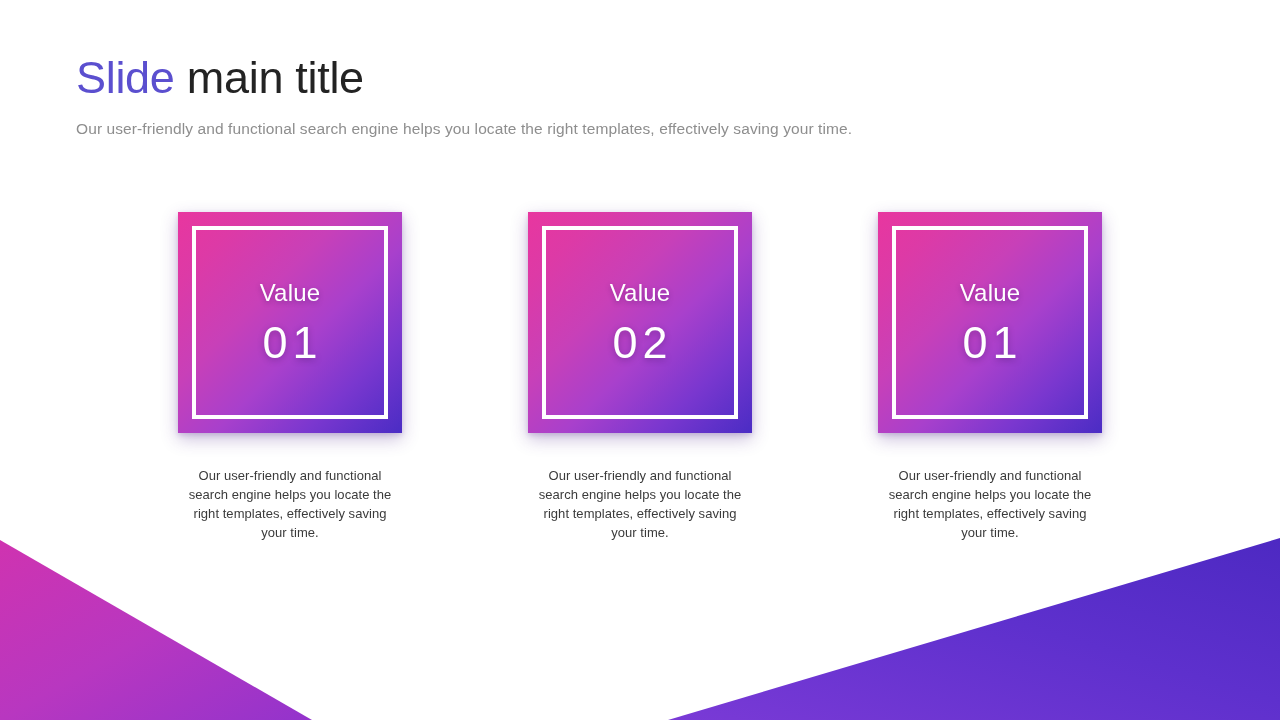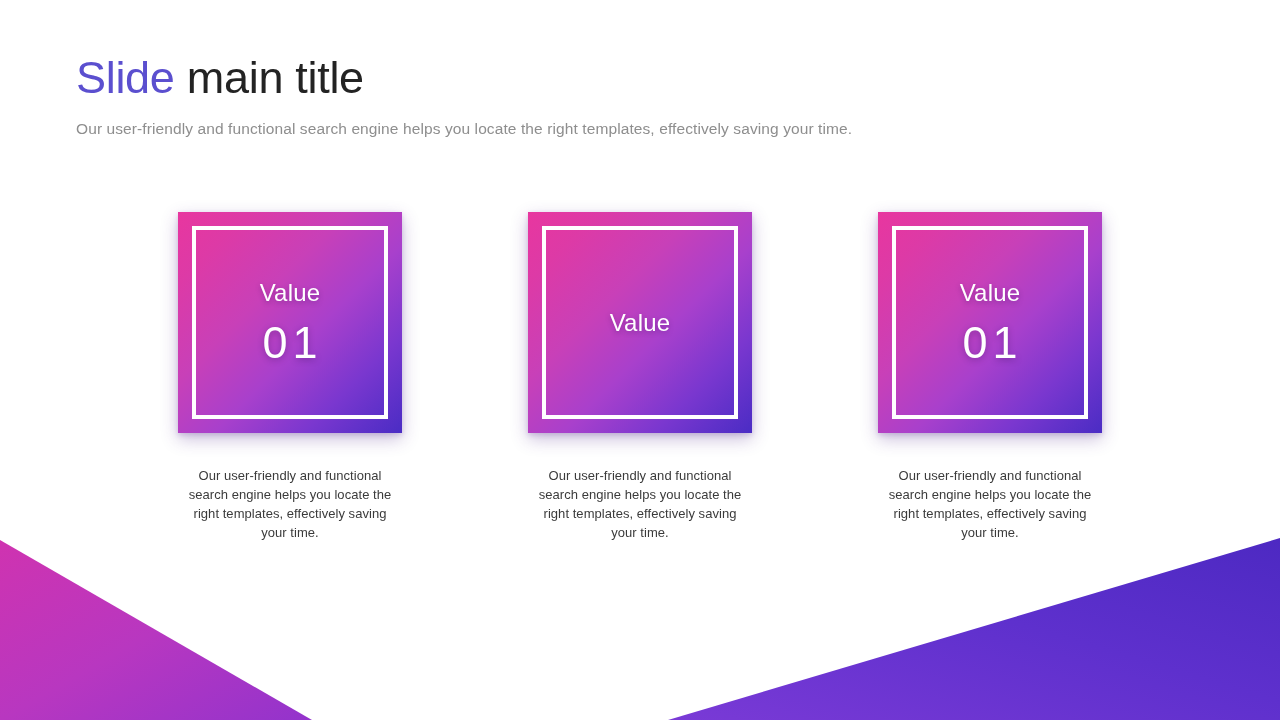--- a/index.html
+++ b/index.html
@@ -190,20 +190,21 @@
           <div class="tile-number">01</div>
         </div>
       </div>
       <div class="card-caption">Our user-friendly and functional search engine helps you locate the right templates, effectively saving your time.</div>
     </div>
 
     <div class="card-col c1">
       <div class="card-tile">
         <div class="tile-text">
           <div class="tile-label">Value</div>
+          <div class="tile-number">02</div>
         </div>
       </div>
       <div class="card-caption">Our user-friendly and functional search engine helps you locate the right templates, effectively saving your time.</div>
     </div>
 
     <div class="card-col c2">
       <div class="card-tile">
         <div class="tile-text">
           <div class="tile-label">Value</div>
           <div class="tile-number">01</div>

